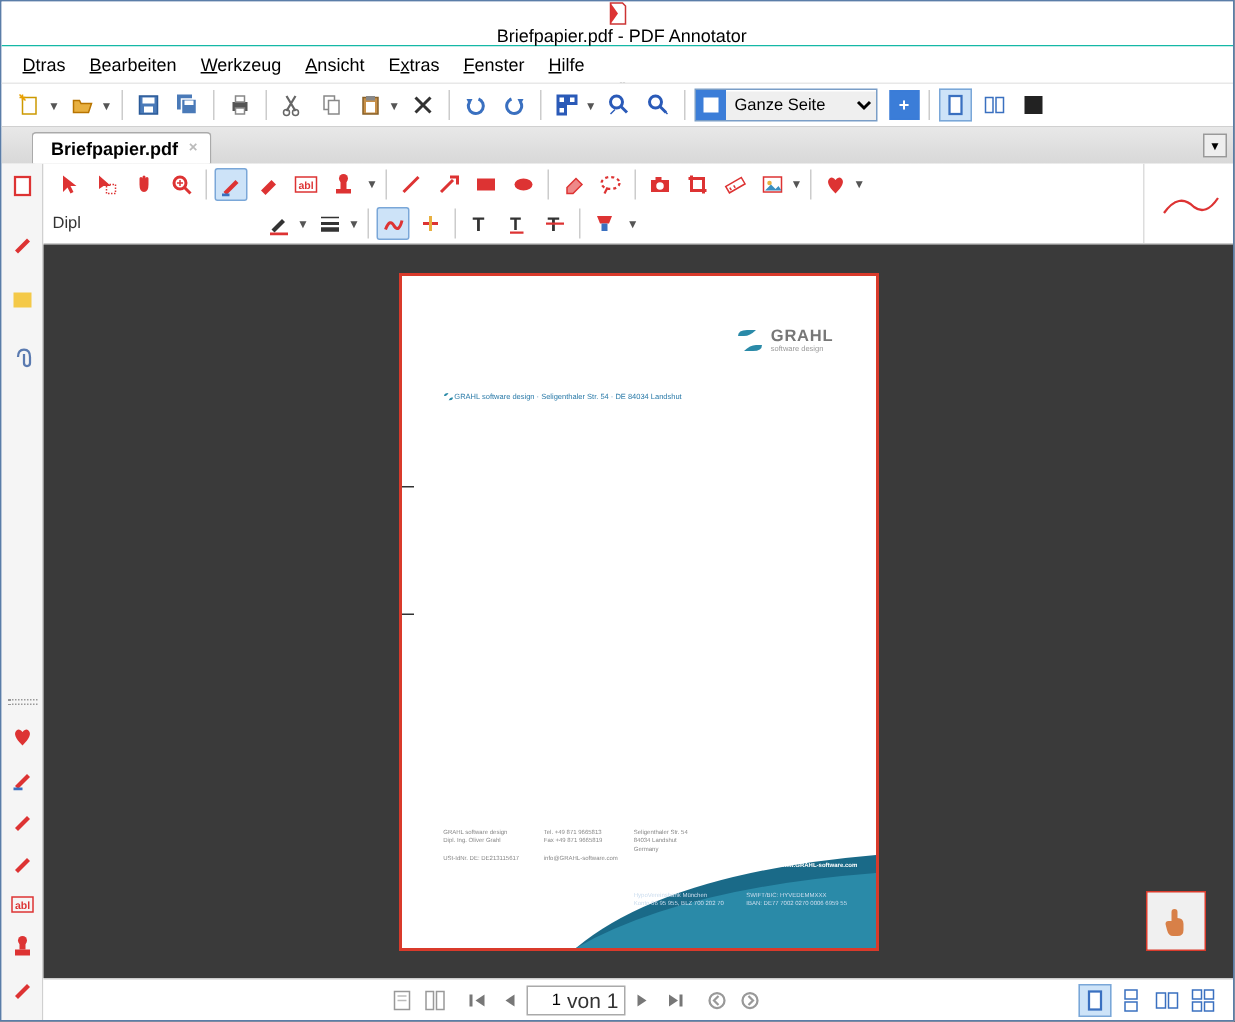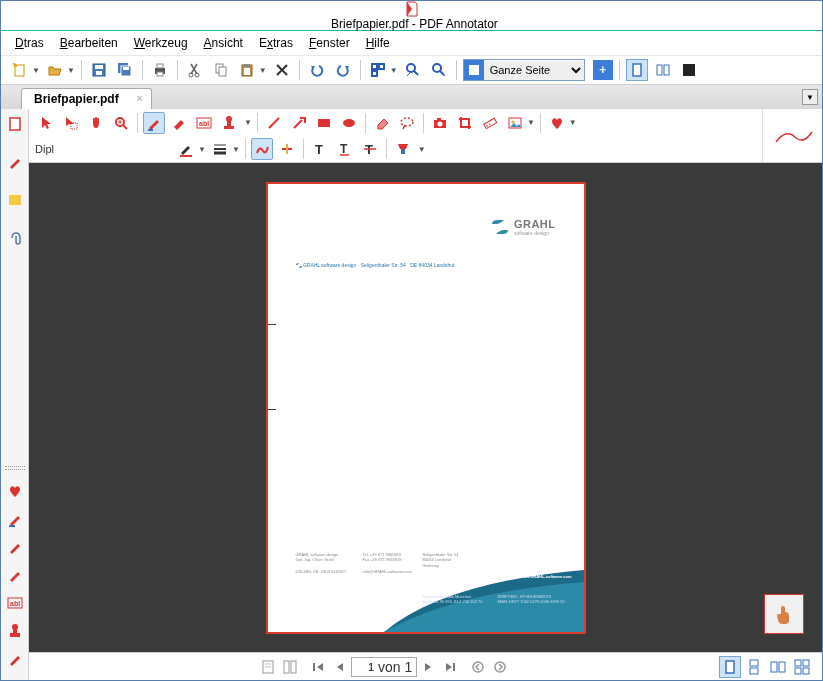--- a/index.html
+++ b/index.html
@@ -21,21 +21,21 @@
   .tdrop .arrow { font-size: 8px; color: #555; margin-left: 1px; }
   
   .zoomsel { display: flex; align-items: center; border: 1px solid #7a9ec7; height: 22px; }
   .zoomsel .zicon { width: 20px; height: 20px; background: #3b7dd8; display: flex; align-items: center; justify-content: center; }
   .zoomsel select { border: none; height: 19px; font-size: 11px; padding: 0 2px; width: 100px; outline: none; }
   .plusbtn { width: 20px; height: 20px; background: #3b7dd8; color: #fff; display: flex; align-items: center; justify-content: center; font-weight: bold; margin-left: 4px; border: 1px solid #3b7dd8; }
   .layoutbtn { width: 22px; height: 22px; border: 1px solid transparent; display: flex; align-items: center; justify-content: center; }
   .layoutbtn.active { background: #cde3f8; border: 1px solid #7aa7d8; }
   
   .tabbar { height: 24px; background: linear-gradient(#e8e8e8, #d8d8d8); display: flex; align-items: flex-end; padding-left: 20px; position: relative; }
-  .filetab { background: #fff; border: 1px solid #aaa; border-bottom: none; padding: 3px 32px 3px 12px; font-size: 12px; font-weight: bold; border-radius: 3px 3px 0 0; position: relative; margin-top: 43px; }
+  .filetab { background: #fff; border: 1px solid #aaa; border-bottom: none; padding: 3px 21px 3px 12px; font-size: 12px; font-weight: bold; border-radius: 3px 3px 0 0; position: relative; margin-top: 43px; }
   .filetab .tabclose { position: absolute; right: 8px; top: 4px; font-size: 10px; color: #bbb; }
   .tabbar .tabmenu { position: absolute; right: 4px; top: 4px; width: 16px; height: 16px; border: 1px solid #999; background: #eee; display: flex; align-items: center; justify-content: center; font-size: 8px; }
   
   .mainarea { flex: 1; display: flex; overflow: hidden; }
   
   .leftstrip { width: 28px; background: #f5f5f5; border-right: 1px solid #d0d0d0; display: flex; flex-direction: column; align-items: center; padding-top: 4px; gap: 6px; }
   .leftstrip .lsbtn { width: 22px; height: 22px; display: flex; align-items: center; justify-content: center; }
   .leftstrip .lsdiv { width: 20px; border-top: 1px dotted #999; border-bottom: 1px dotted #999; height: 4px; margin: 4px 0; }
   
   .centerwrap { flex: 1; display: flex; flex-direction: column; background: #fff; }

